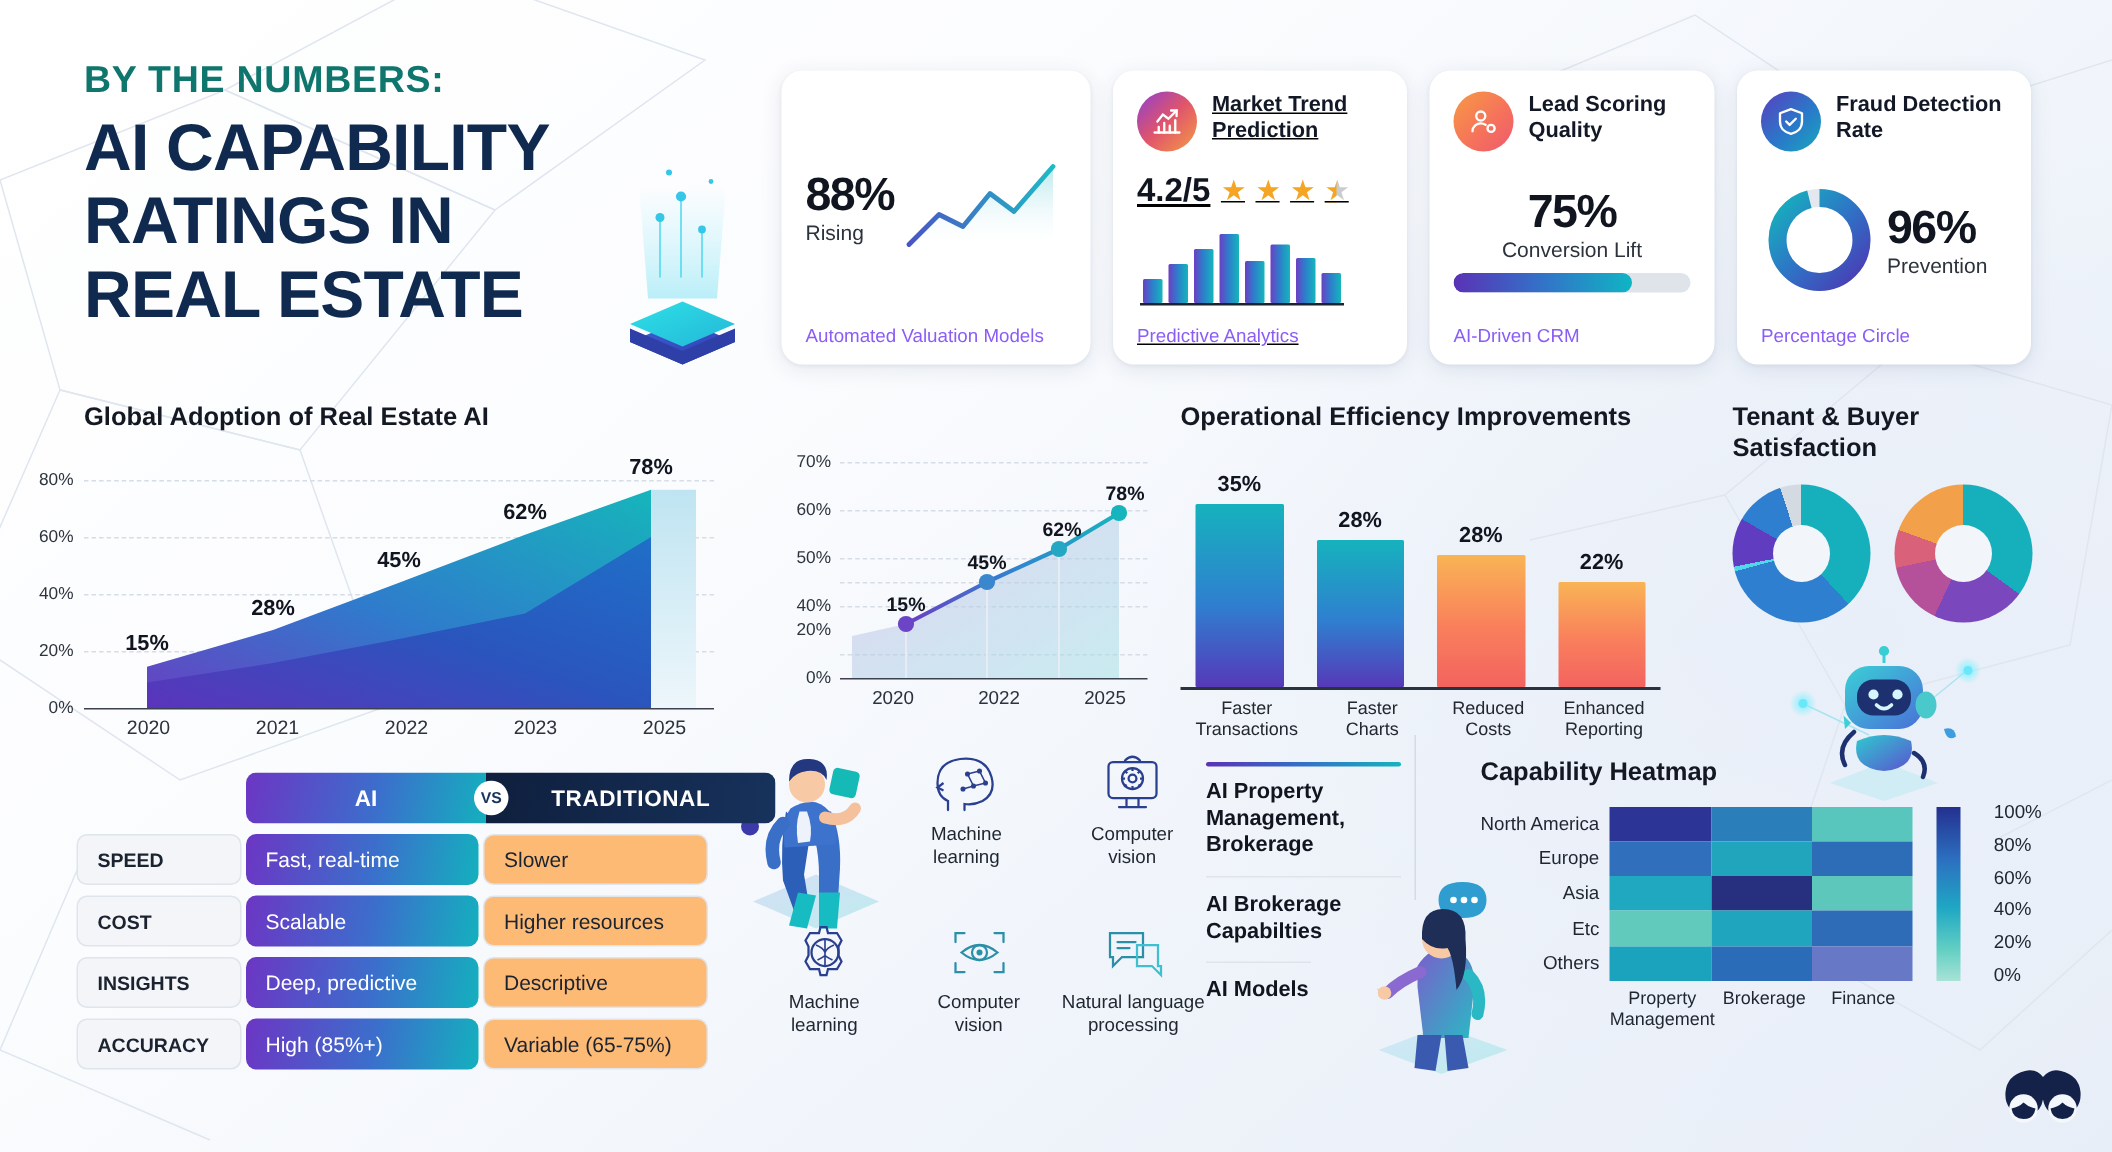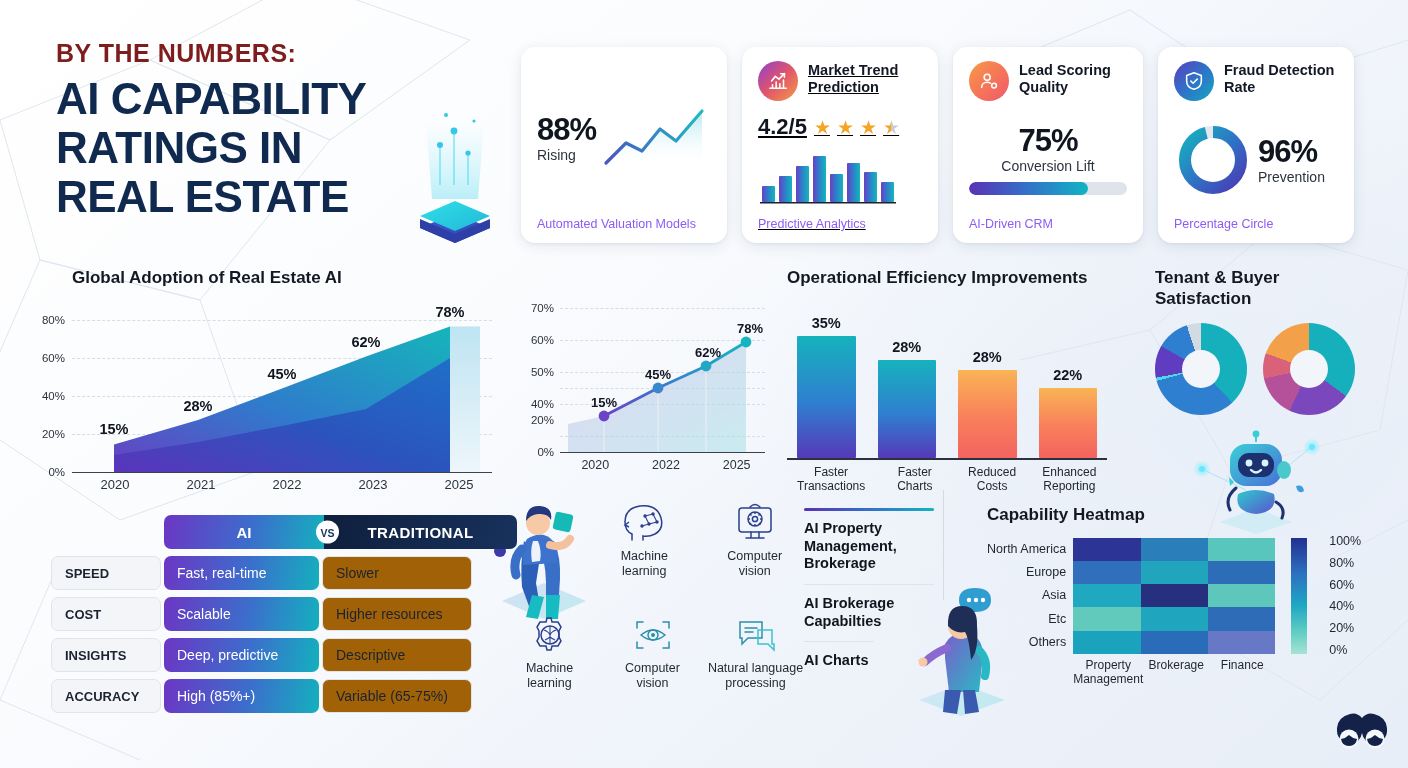--- a/index.html
+++ b/index.html
@@ -13,21 +13,21 @@
     background:
       radial-gradient(ellipse 700px 500px at 88% 55%, #e9eff8 0%, rgba(233,239,248,0) 70%),
       linear-gradient(140deg, #ffffff 0%, #fbfcfe 35%, #eef3fa 70%, #e8eef7 100%);
   }
   .bg-net { position:absolute; inset:0; z-index:0; pointer-events:none; }
 
   
   .hero { position:absolute; left:56px; top:40px; width:430px; z-index:3; }
   .hero-kicker {
     font-size:25px; font-weight:700; letter-spacing:.5px;
-    color:#7f1d1d; line-height:1.1; margin-bottom:6px;
+    color:#0f766e; line-height:1.1; margin-bottom:6px;
   }
   .hero-title {
     font-size:44px; font-weight:800; letter-spacing:-0.5px;
     color:#10294f; line-height:1.12;
   }
   .hero-cube { position:absolute; left:400px; top:95px; width:110px; height:160px; z-index:2; }
 
   
   .cards { position:absolute; left:521px; top:47px; display:flex; gap:15px; z-index:4; }
   .card {
@@ -57,21 +57,21 @@
   .star.half { background:linear-gradient(90deg,#f5a524 50%,#c9ccd1 50%);
                -webkit-background-clip:text; background-clip:text; color:transparent; }
   .prog-track { width:100%; height:13px; border-radius:7px; background:#dfe4ea; overflow:hidden; margin-top:8px; }
   .prog-fill { height:100%; border-radius:7px;
                background:linear-gradient(90deg,#5a32b5 0%,#3470c8 48%,#10b4c4 100%); }
 
   
   .sec-title { font-size:17px; font-weight:700; color:#131822; line-height:1.22; }
 
   
-  .area-wrap { position:absolute; left:72px; top:268px; width:430px; z-index:3; }
+  .area-wrap { position:absolute; left:56px; top:268px; width:430px; z-index:3; }
   .area-chart { position:relative; width:420px; height:170px; margin-top:14px; }
   .ytick { position:absolute; right:100%; transform:translateY(-50%); margin-right:7px;
            font-size:11.5px; color:#2d333d; white-space:nowrap; }
   .gridline { position:absolute; left:0; right:0; border-top:1px dashed #d6dde6; }
   .xlabels { display:flex; margin-top:4px; }
   .xlabels span { flex:1; text-align:center; font-size:13px; color:#2c333d; }
   .pt-lbl { position:absolute; font-size:14.5px; font-weight:800; color:#10151f;
             transform:translate(-50%,-100%); white-space:nowrap; }
 
   
@@ -112,21 +112,21 @@
               width:23px; height:23px; border-radius:50%; background:#fff; color:#17325c;
               font-size:10.5px; font-weight:800; display:flex; align-items:center;
               justify-content:center; }
   .cmp-row { display:flex; gap:3px; margin-top:7px; }
   .cmp-key { width:110px; background:#f3f5f9; border:1px solid #e0e5ec; border-radius:7px;
              height:34px; display:flex; align-items:center; padding-left:13px;
              font-size:13px; font-weight:800; color:#1b2330; }
   .cmp-ai { width:155px; border-radius:7px; height:34px; display:flex; align-items:center;
             padding-left:13px; font-size:14px; color:#fff;
             background:linear-gradient(100deg,#6c36c4 0%,#3b6fcc 55%,#14b0be 100%); }
-  .cmp-tr { width:150px; background:#a16207; border:1px solid #e0e5ec; border-radius:7px;
+  .cmp-tr { width:150px; background:#fdba74; border:1px solid #e0e5ec; border-radius:7px;
             height:34px; display:flex; align-items:center; padding-left:13px;
             font-size:14px; color:#1b2330; }
 
   
   .icongrid { position:absolute; left:592px; top:500px; width:215px; z-index:4;
               display:grid; grid-template-columns:repeat(2,1fr); row-gap:8px; column-gap:6px; }
   .igrid2 { position:absolute; left:500px; top:612px; width:305px; z-index:4;
             display:grid; grid-template-columns:repeat(3,1fr); column-gap:4px; }
   .icell { display:flex; flex-direction:column; align-items:center; }
   .icell .lbl { font-size:12.5px; color:#1f2630; text-align:center; line-height:1.2; margin-top:3px; }
@@ -602,21 +602,21 @@
     </div>
   </div>
 </div>
 
 <div class="txtlist">
   <div class="tl-rule"></div>
   <div class="tl-item">AI Property Management, Brokerage</div>
   <div class="tl-sep"></div>
   <div class="tl-item">AI Brokerage Capabilties</div>
   <div class="tl-sep" style="width:70px"></div>
-  <div class="tl-item">AI Charts</div>
+  <div class="tl-item">AI Models</div>
 </div>
 
 <svg class="person-b" viewBox="0 0 110 140">
   <defs>
     <linearGradient id="pbBody" x1="0" y1="0" x2="1" y2="1">
       <stop offset="0%" stop-color="#7a5ecb"></stop>
         <stop offset="100%" stop-color="#2ab9c4"></stop>
     </linearGradient>
     <linearGradient id="pbPlat" x1="0" y1="0" x2="1" y2="1">
       <stop offset="0%" stop-color="#cfe3f7" stop-opacity=".8"></stop>

